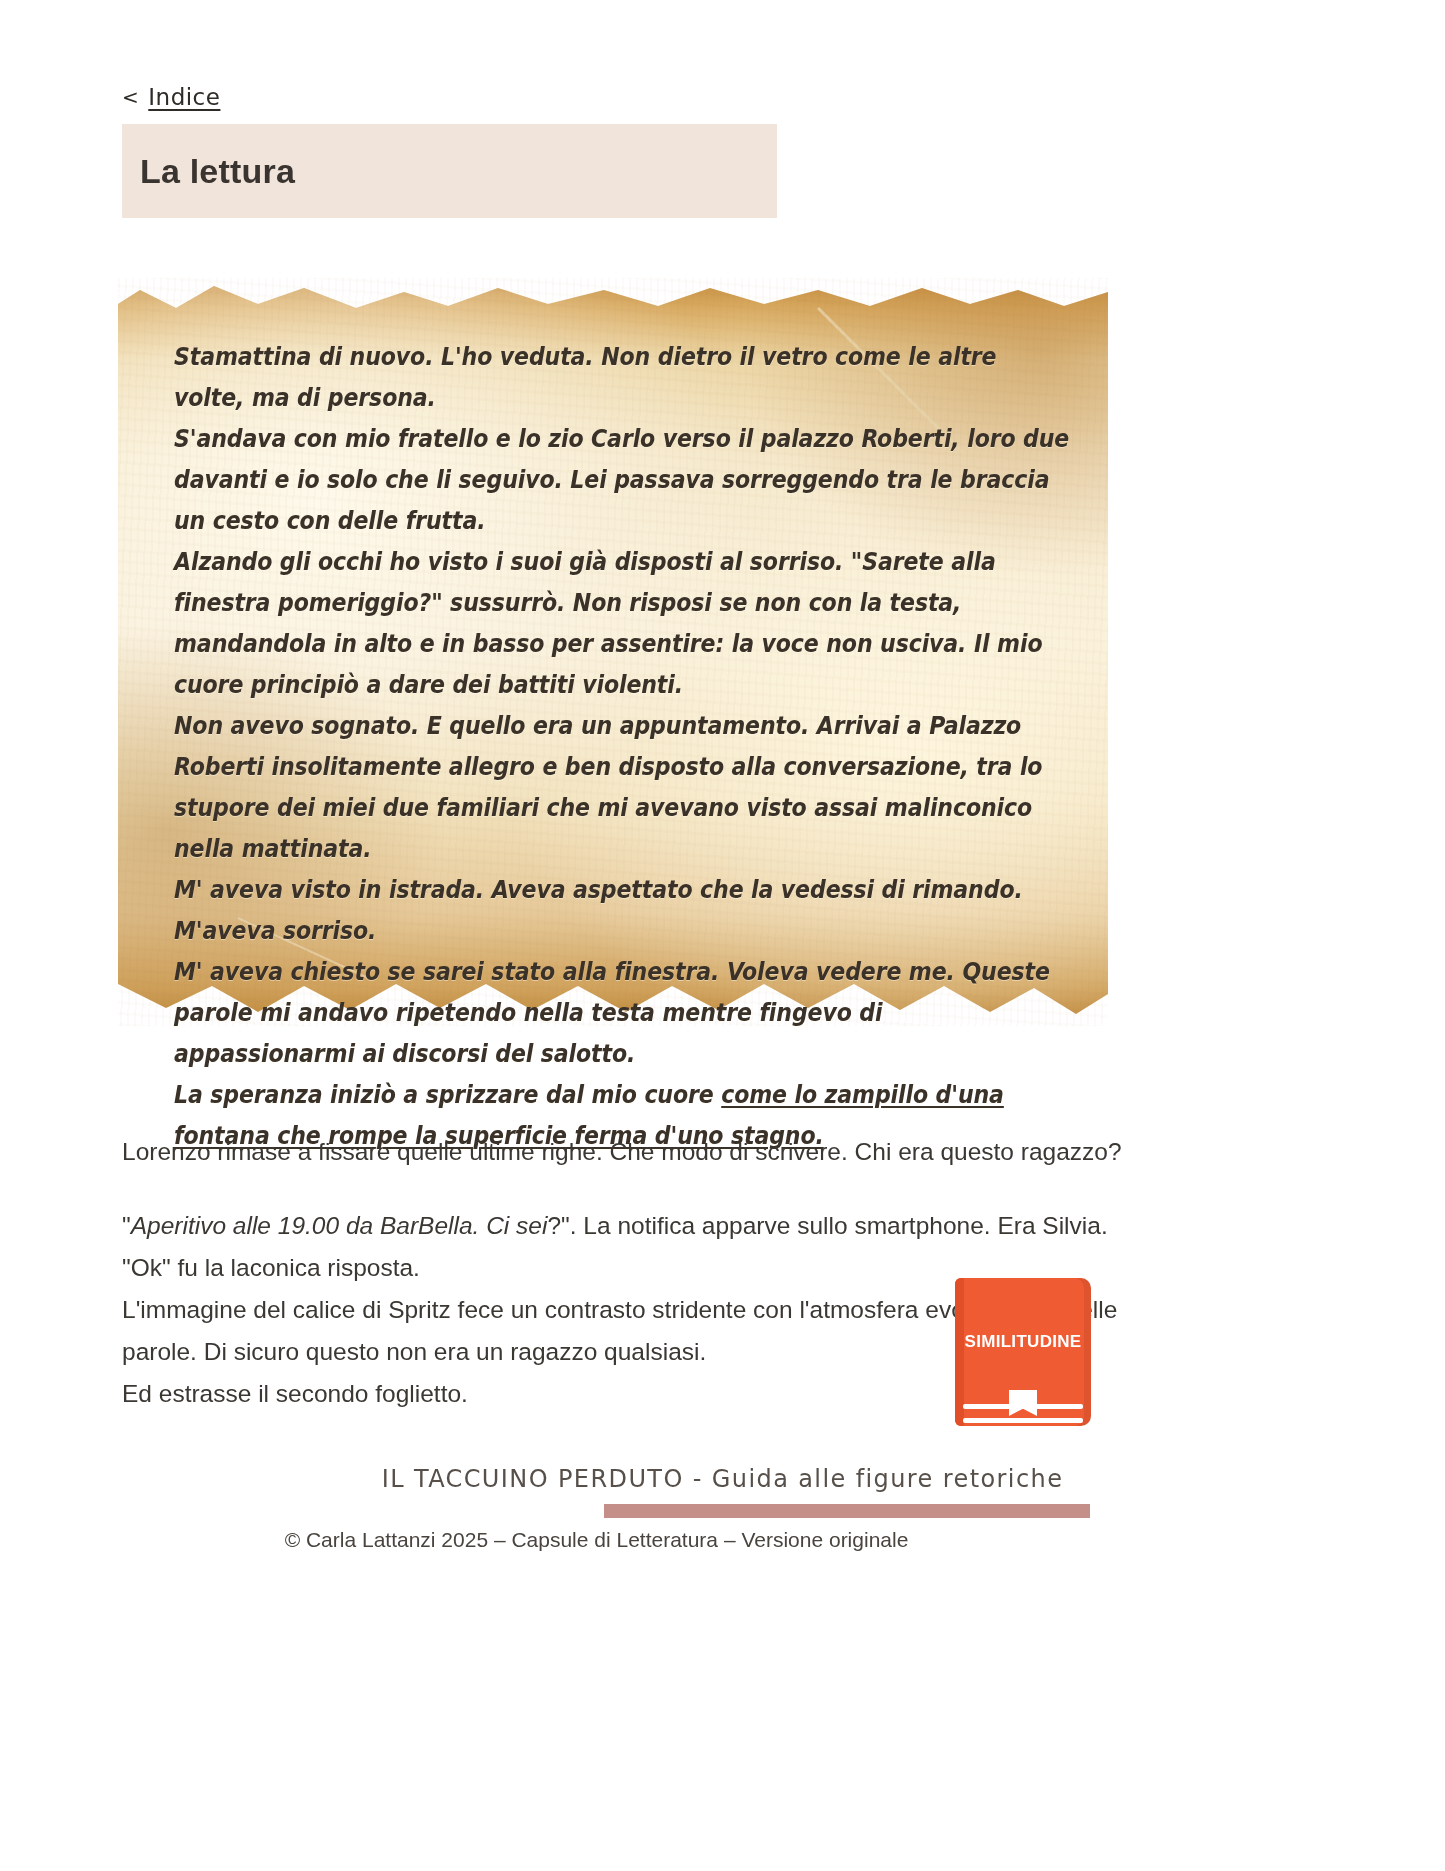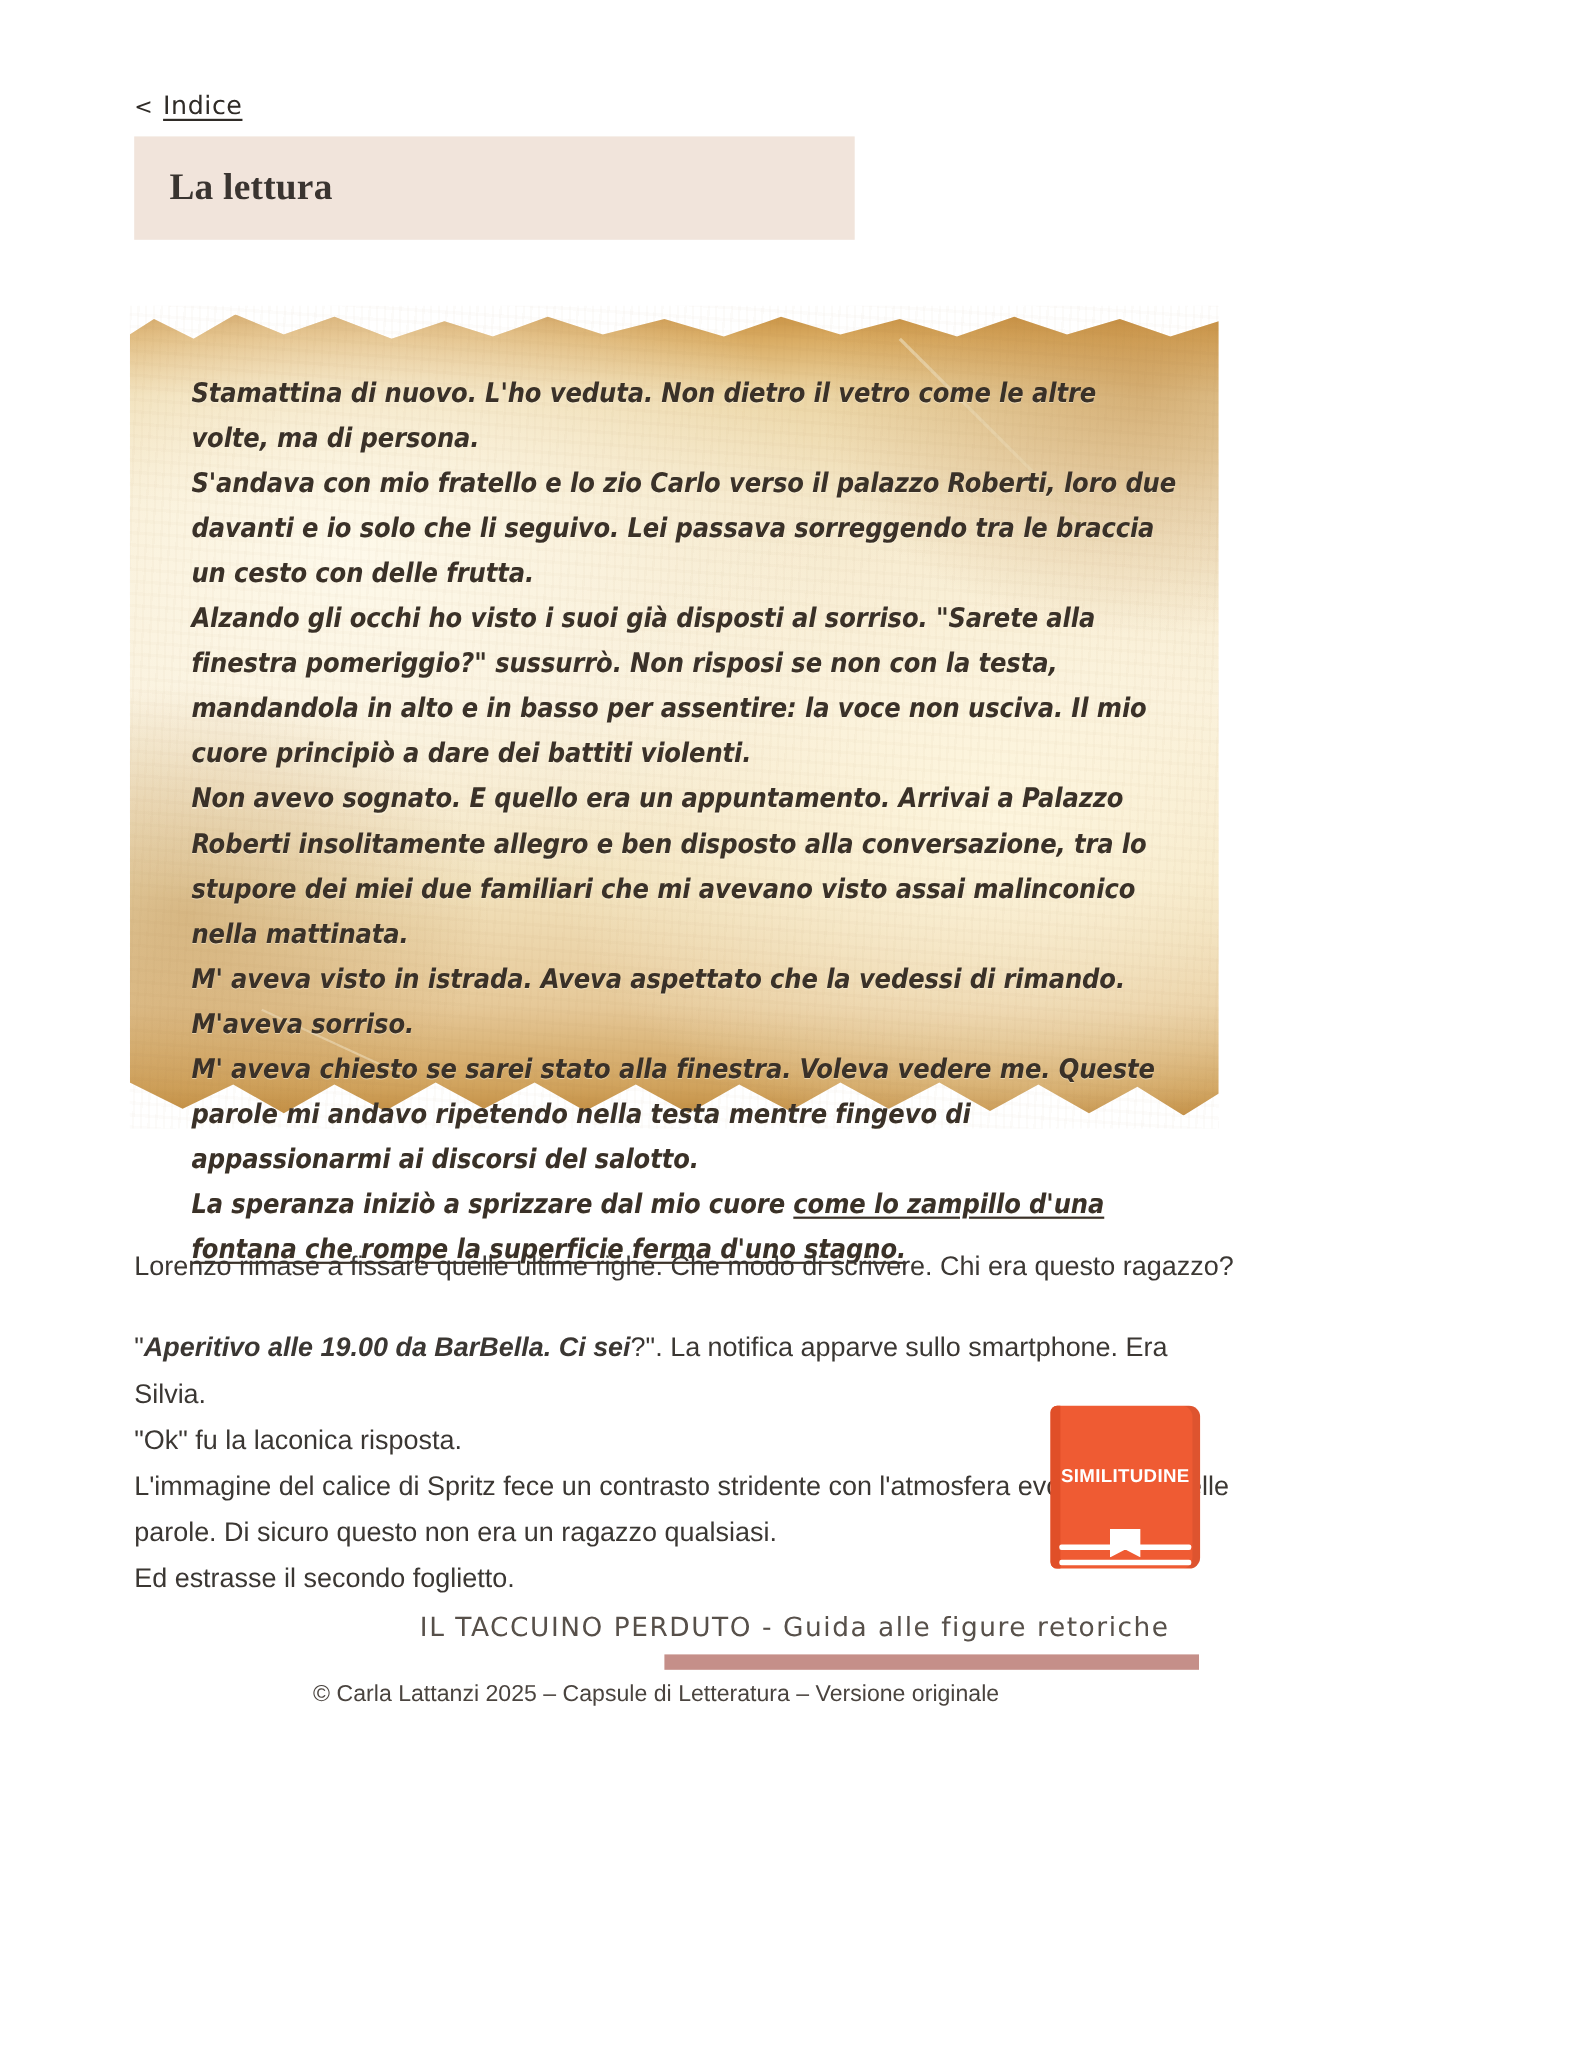--- a/index.html
+++ b/index.html
@@ -26,22 +26,22 @@
   .backlink .lbl{text-decoration:underline;text-underline-offset:4px;}
 
   
   .titleband{
     position:absolute;left:122px;top:124px;
     width:655px;height:94px;
     background:#f1e4db;
     display:flex;align-items:center;
   }
   .titleband h1{
-    margin:0;padding-left:32px;
-    font-family:Liberation Serif, serif;
+    margin:0;padding-left:18px;
+    font-family:Liberation Sans, sans-serif;
     font-size:34px;font-weight:700;color:#3a3430;
     letter-spacing:.2px;
   }
 
   
   .parchment{
     position:absolute;left:118px;top:278px;
     width:990px;height:748px;
   }
   
@@ -69,21 +69,21 @@
   }
 
   
   .body-copy{
     position:absolute;left:122px;top:1092px;width:1010px;
     font-family:"Liberation Sans",sans-serif;
     font-size:24.5px;line-height:42px;color:#3b3733;margin-top:39px;
   }
   .body-copy p{margin:0 0 32px 0;}
   .body-copy p:last-child{margin-bottom:0;}
-  .body-copy em{font-style:italic;font-weight:bold;}
+  .body-copy em{font-style:italic;}
 
   
   .badge{
     position:absolute;left:955px;top:1278px;
     width:136px;height:170px;
   }
   .badge .cover{
     position:absolute;left:0;top:0;width:136px;height:148px;
     background:#ef5b33;
     border-radius:6px 10px 10px 6px;

